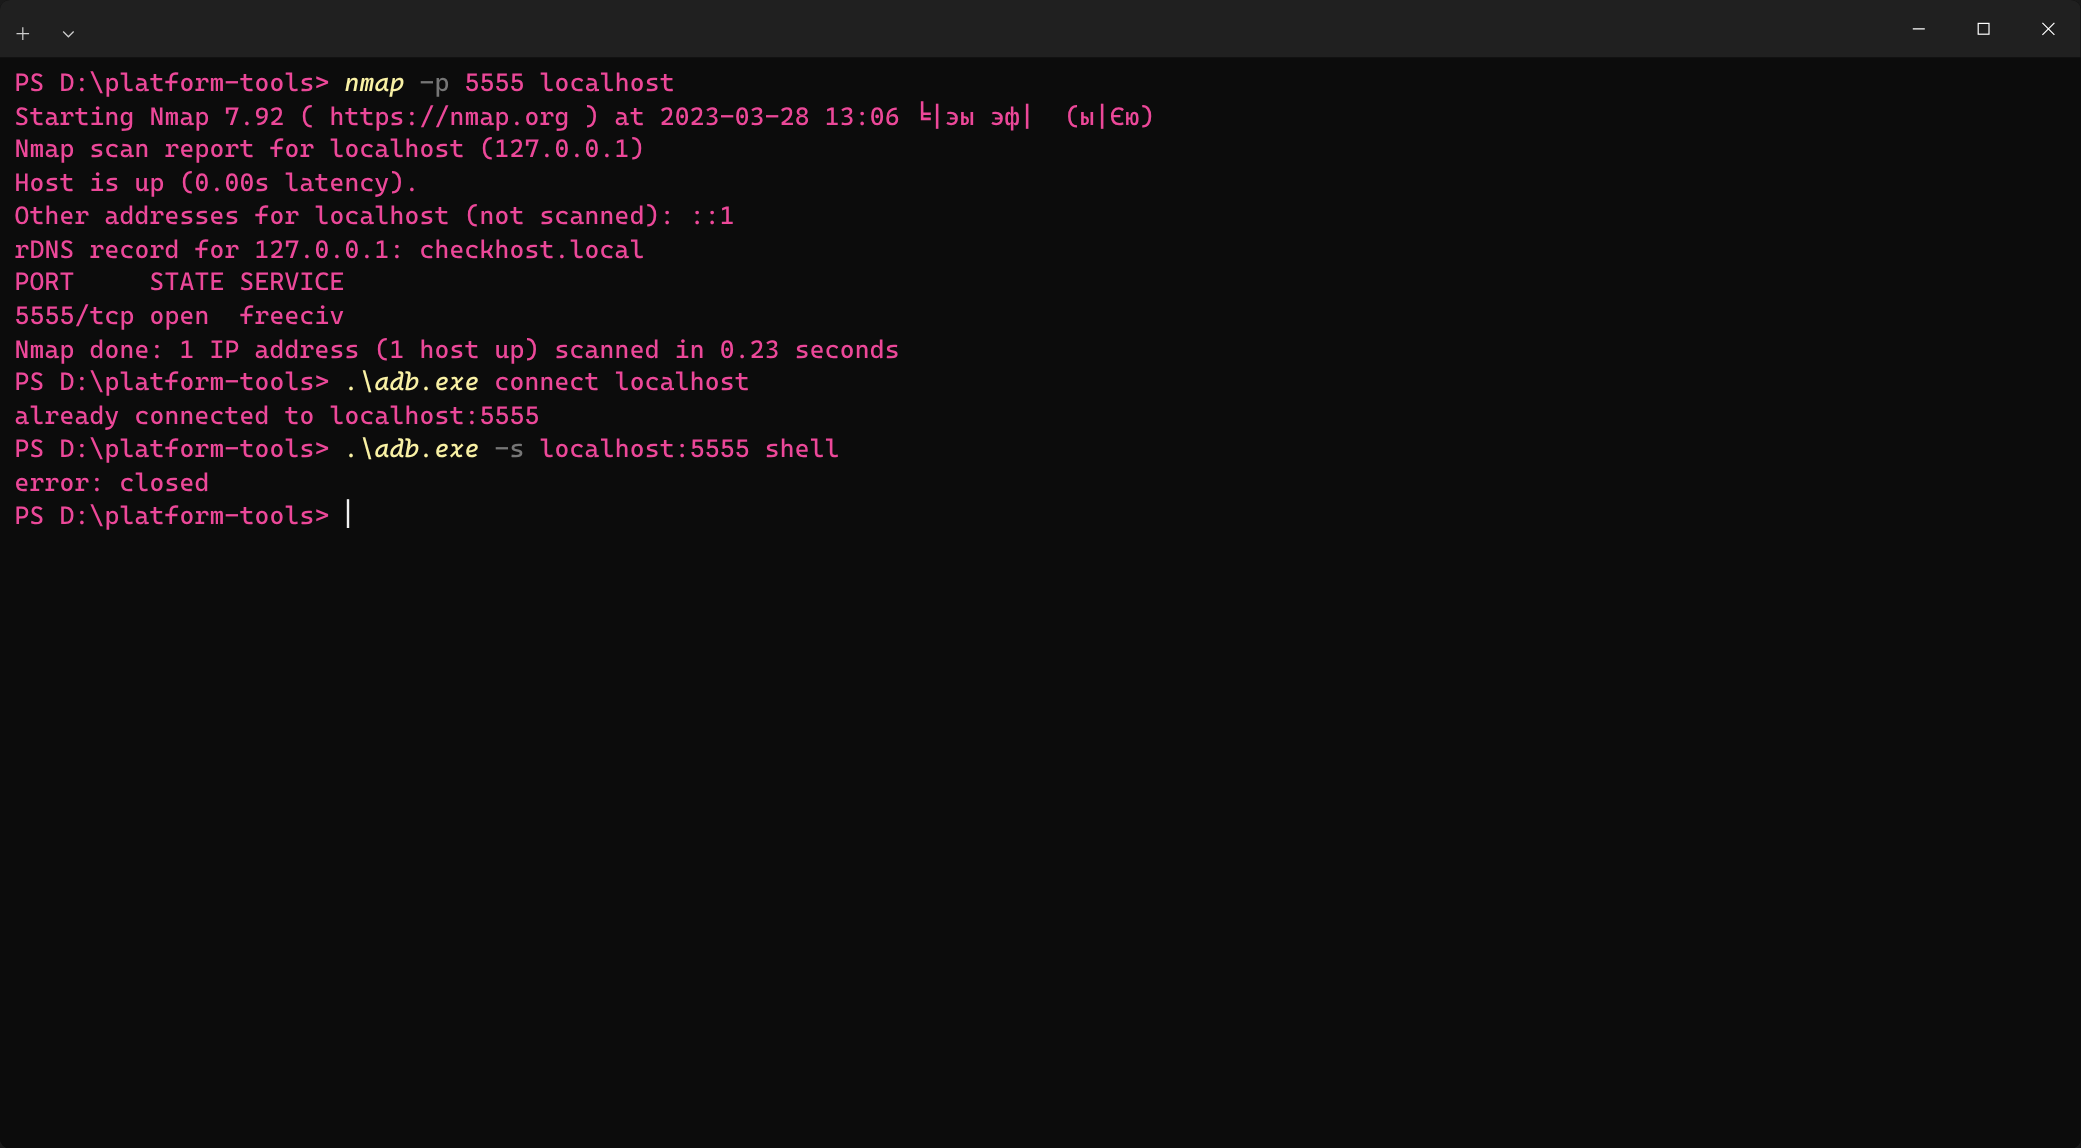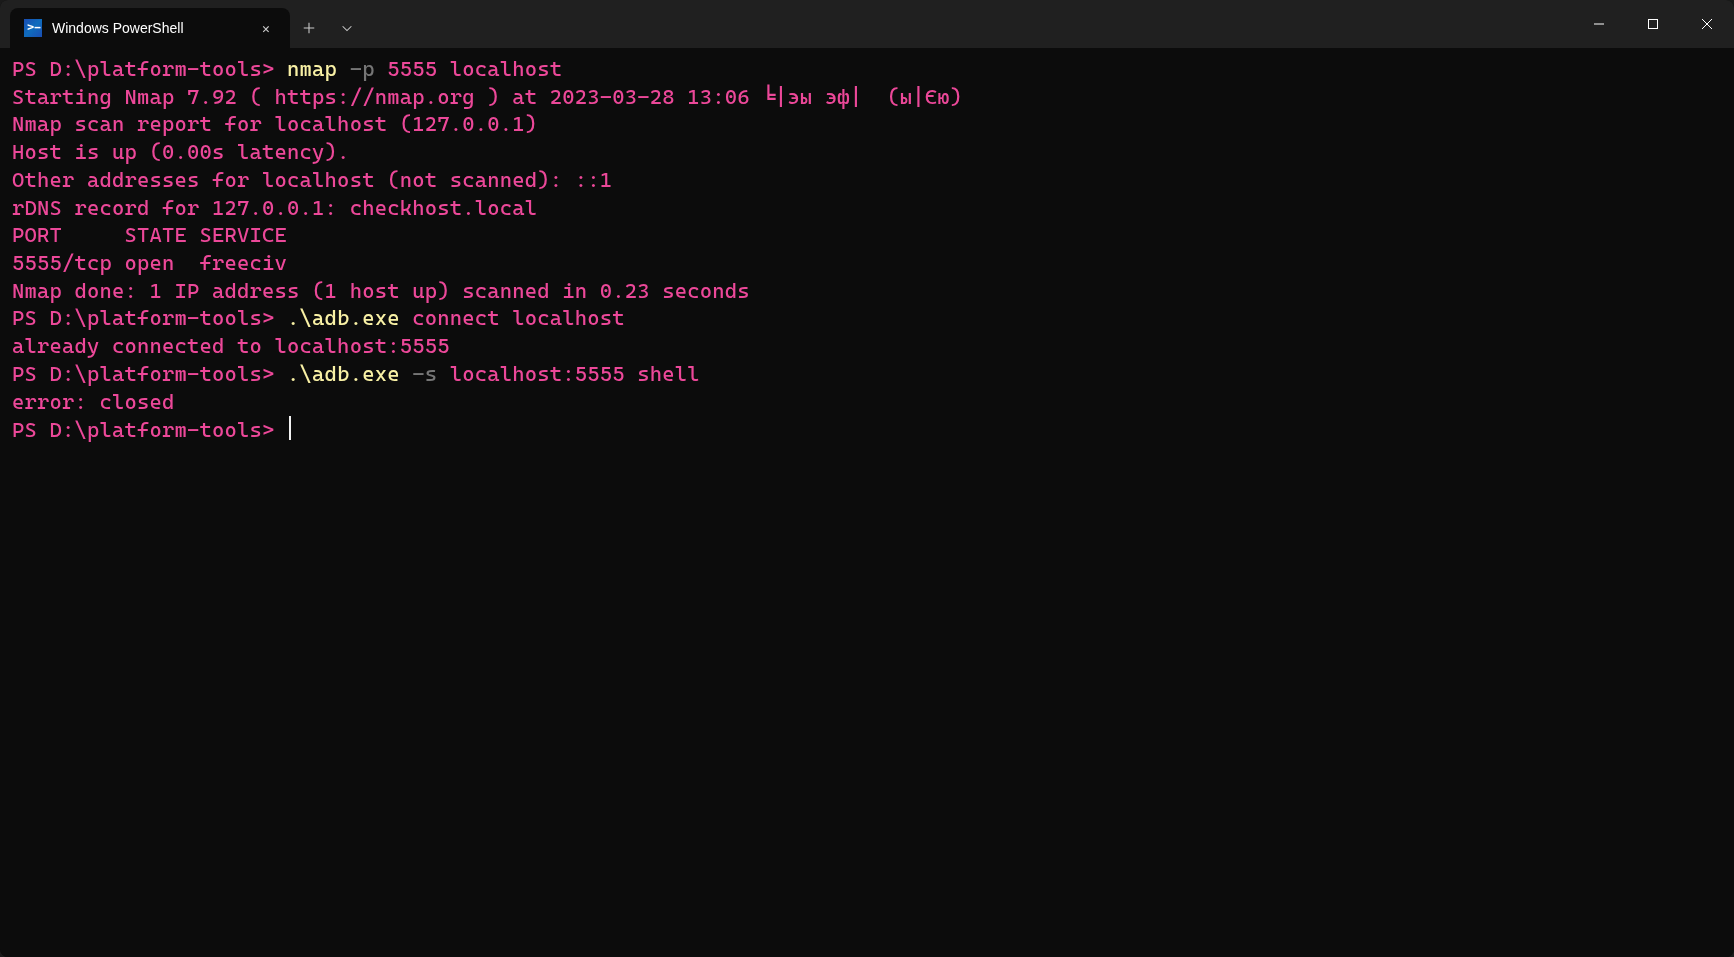--- a/index.html
+++ b/index.html
@@ -110,44 +110,37 @@
     padding: 8px 12px;
     font-size: 21px;
     line-height: 1.32;
     white-space: pre;
     overflow: auto;
     color: #f2f2f2;
     font-weight: 500;
     letter-spacing: 0.2px;
   }
   .prompt { color: #ec4899; }
-  .cmd-yellow { color: #f9f1a5; }
+  .cmd-yellow { color: #f9f1a5; font-style: italic; }
   .cmd-gray { color: #767676; }
   .cursor {
     display: inline-block;
     width: 2px;
     height: 24px;
     background: #f2f2f2;
     vertical-align: text-bottom;
     margin-left: 2px;
     margin-bottom: 2px;
   }
 </style>
 </head>
 <body>
 
 <div class="window">
   <div class="titlebar">
-    <div class="tab">
-      <div class="tab-icon"></div>
-      <div class="tab-title">Windows PowerShell</div>
-      <div class="tab-close">
-        <span>✕</span>
-      </div>
-    </div>
     <div class="new-tab">
       <svg viewBox="0 0 16 16" width="14" height="14">
           <path d="M8 2v12M2 8h12" stroke="#ccc" stroke-width="1.2" fill="none"></path>
         </svg>
     </div>
     <div class="dropdown-tab">
       <svg viewBox="0 0 16 16" width="14" height="14">
           <path d="M3 6l5 5 5-5" stroke="#ccc" stroke-width="1.2" fill="none"></path>
         </svg>
     </div>

